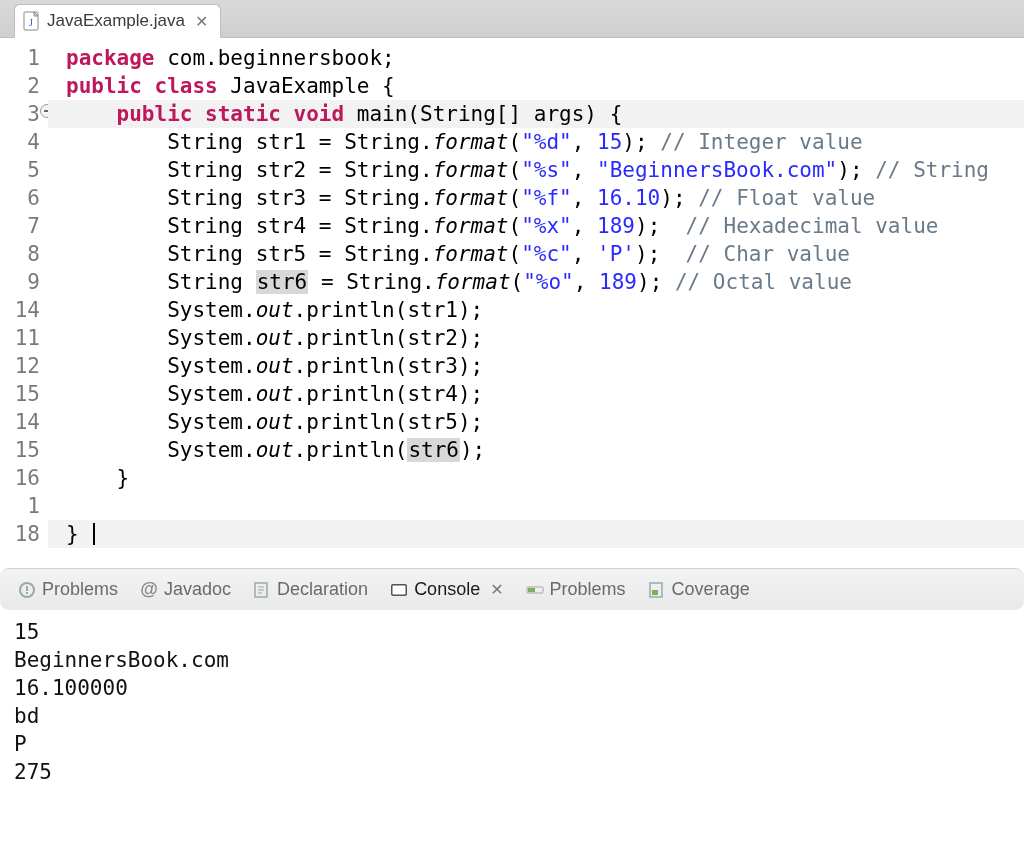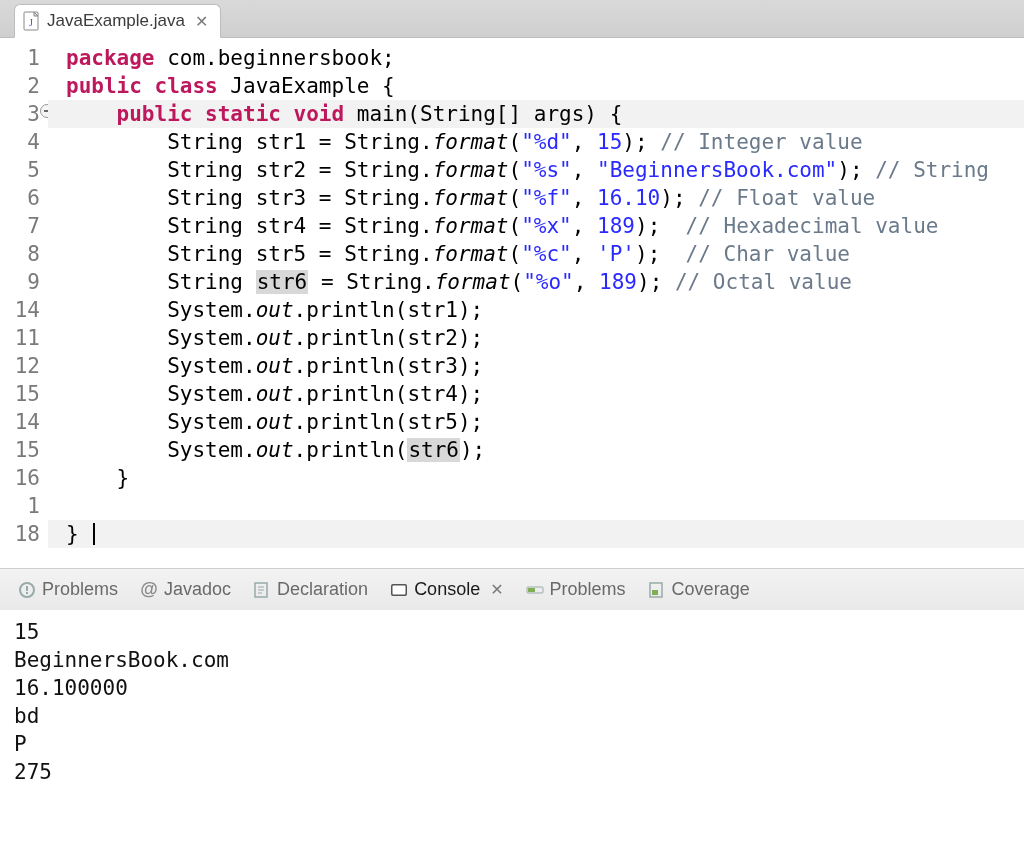--- a/index.html
+++ b/index.html
@@ -110,20 +110,21 @@
   .views-tabs {
     height: 42px;
     border-top: 1px solid #cfcfcf;
     background: linear-gradient(#f3f3f3, #e9e9e9);
     display: flex;
     align-items: center;
     gap: 22px;
     padding: 0 18px;
     font-size: 18px;
     color: #6a6a6a;
+    border-radius: 9px;
   }
   .views-tabs .vt {
     display: flex;
     align-items: center;
     gap: 6px;
   }
   .views-tabs .vt.active {
     color: #1a1a1a;
     font-weight: 400;
   }

